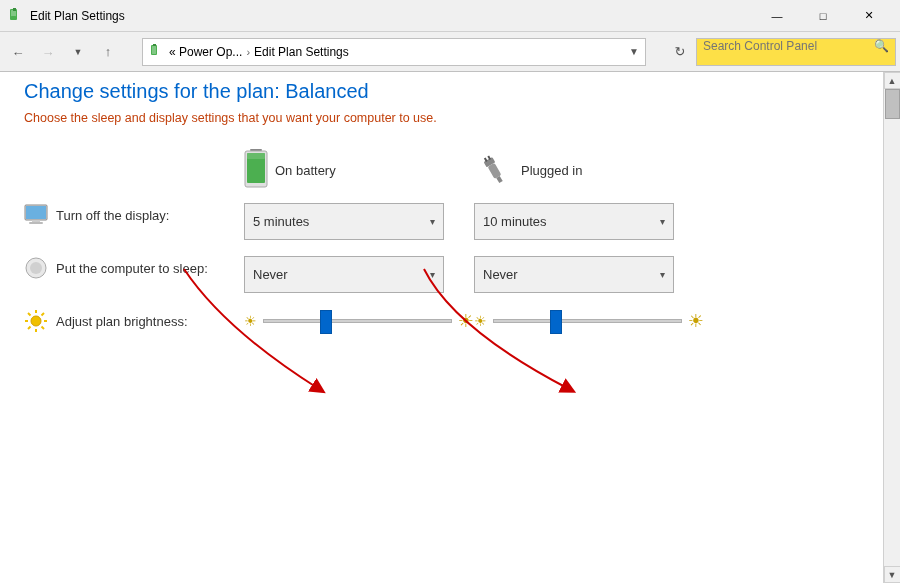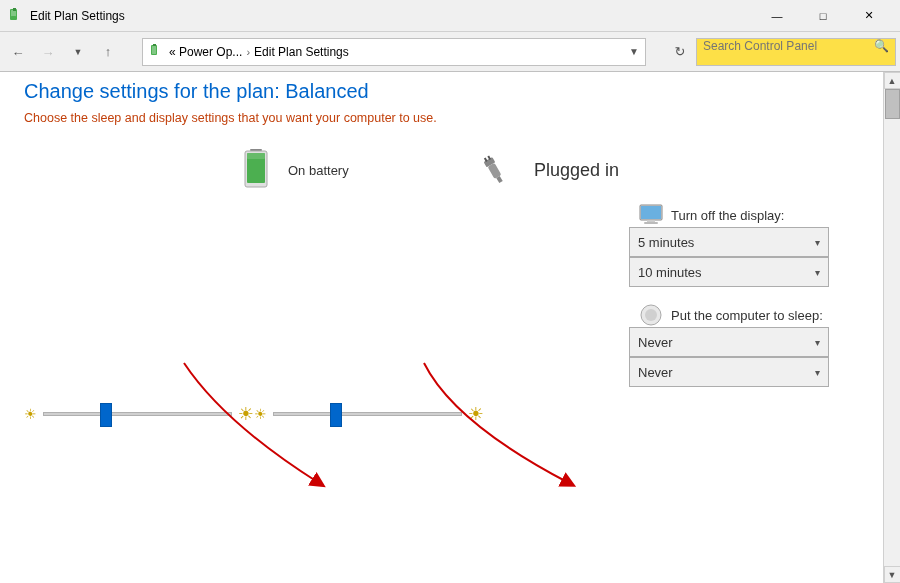--- a/index.html
+++ b/index.html
@@ -198,32 +198,31 @@
     .col-headers {
       display: flex;
       margin-left: 220px;
       margin-bottom: 12px;
       gap: 0;
     }
     .col-header {
       width: 230px;
       display: flex;
       align-items: center;
-      gap: 20px;
+      gap: 7px;
       font-size: 13px;
       color: #333;
     }
 
     
     .setting-row {
       display: flex;
-      align-items: flex-end;
+      align-items: flex-start;
       margin-bottom: 16px;
       min-height: 36px;
-      flex-direction: column;
     }
     .setting-label-cell {
       width: 220px;
       display: flex;
       align-items: center;
       gap: 8px;
       font-size: 13px;
       color: #333;
     }
     .setting-icon {
@@ -234,21 +233,21 @@
       align-items: center;
       justify-content: center;
     }
     .setting-control {
       width: 230px;
       display: flex;
       align-items: center;
     }
     .dropdown {
       width: 200px;
-      height: 30px;
+      height: 37px;
       background: #f0f0f0;
       border: 1px solid #adadad;
       display: flex;
       align-items: center;
       padding: 0 8px;
       cursor: pointer;
       font-size: 13px;
       color: #333;
       justify-content: space-between;
     }
@@ -382,21 +381,21 @@
 
         <svg width="40" height="32" viewBox="0 0 40 32">
           <g transform="rotate(-30, 20, 16)">
             <rect x="15" y="4" width="10" height="6" rx="1" fill="#888"></rect>
             <rect x="17" y="1" width="2" height="4" fill="#555"></rect>
             <rect x="21" y="1" width="2" height="4" fill="#555"></rect>
             <rect x="16" y="10" width="8" height="14" rx="2" fill="#999"></rect>
             <rect x="18" y="24" width="4" height="6" fill="#888"></rect>
           </g>
         </svg>
-        <span style="font-size:18px;color:#333;">Plugged in</span>
+        <span style="font-size:13px;color:#333;">Plugged in</span>
       </div>
     </div>
 
     <div class="setting-row">
       <div class="setting-label-cell">
         <div class="setting-icon">
           <svg width="24" height="22" viewBox="0 0 24 22">
             <rect x="1" y="1" width="22" height="15" rx="1" fill="#ddd" stroke="#888" stroke-width="1"></rect>
             <rect x="2" y="2" width="20" height="13" fill="#6ab0e0"></rect>
             <rect x="8" y="16" width="8" height="2" fill="#ccc"></rect>
@@ -439,20 +438,36 @@
       <div class="setting-control">
         <div class="dropdown">
           <span>Never</span>
           <span class="dropdown-arrow">▾</span>
         </div>
       </div>
     </div>
 
     <div style="position:relative;">
       <div class="brightness-row">
+        <div class="brightness-label">
+          <div class="setting-icon">
+            <svg width="24" height="24" viewBox="0 0 24 24">
+              <circle cx="12" cy="12" r="5" fill="#f0c000" stroke="#d4a000" stroke-width="1"></circle>
+              <line x1="12" y1="1" x2="12" y2="4" stroke="#f0c000" stroke-width="2"></line>
+              <line x1="12" y1="20" x2="12" y2="23" stroke="#f0c000" stroke-width="2"></line>
+              <line x1="1" y1="12" x2="4" y2="12" stroke="#f0c000" stroke-width="2"></line>
+              <line x1="20" y1="12" x2="23" y2="12" stroke="#f0c000" stroke-width="2"></line>
+              <line x1="4" y1="4" x2="6.5" y2="6.5" stroke="#f0c000" stroke-width="2"></line>
+              <line x1="17.5" y1="17.5" x2="20" y2="20" stroke="#f0c000" stroke-width="2"></line>
+              <line x1="20" y1="4" x2="17.5" y2="6.5" stroke="#f0c000" stroke-width="2"></line>
+              <line x1="6.5" y1="17.5" x2="4" y2="20" stroke="#f0c000" stroke-width="2"></line>
+            </svg>
+          </div>
+          <span>Adjust plan brightness:</span>
+        </div>
 
         <div class="slider-container">
           <span class="sun-icon-sm">☀</span>
           <div class="slider-track">
             <div class="slider-thumb" style="left: 30%;"></div>
           </div>
           <span class="sun-icon-lg">☀</span>
         </div>
 
         <div class="slider-container">

